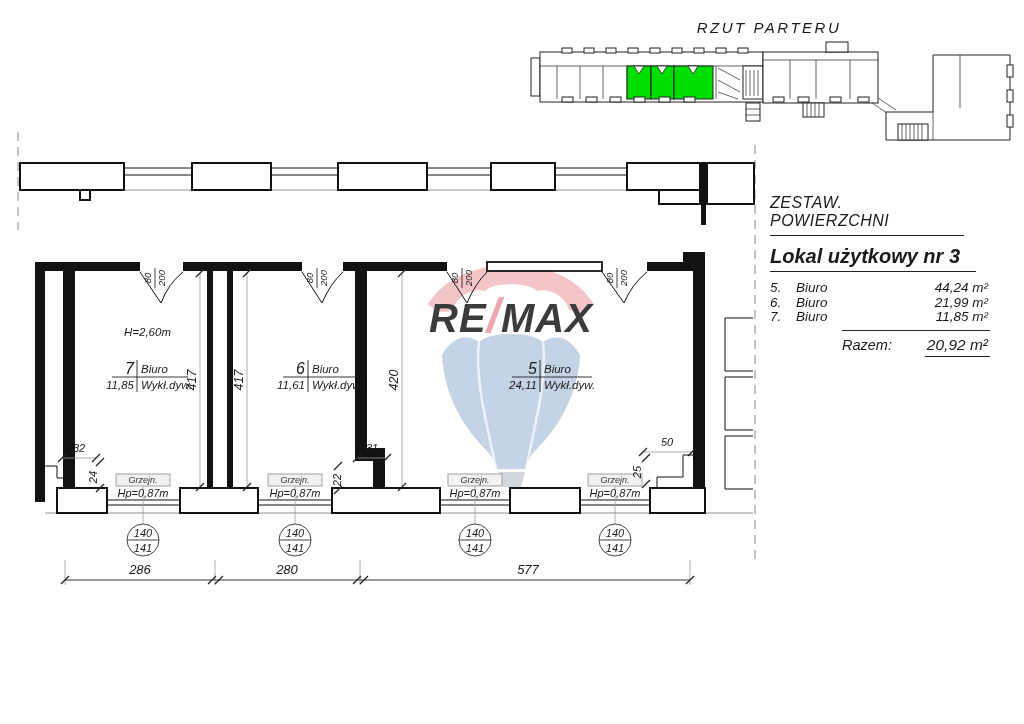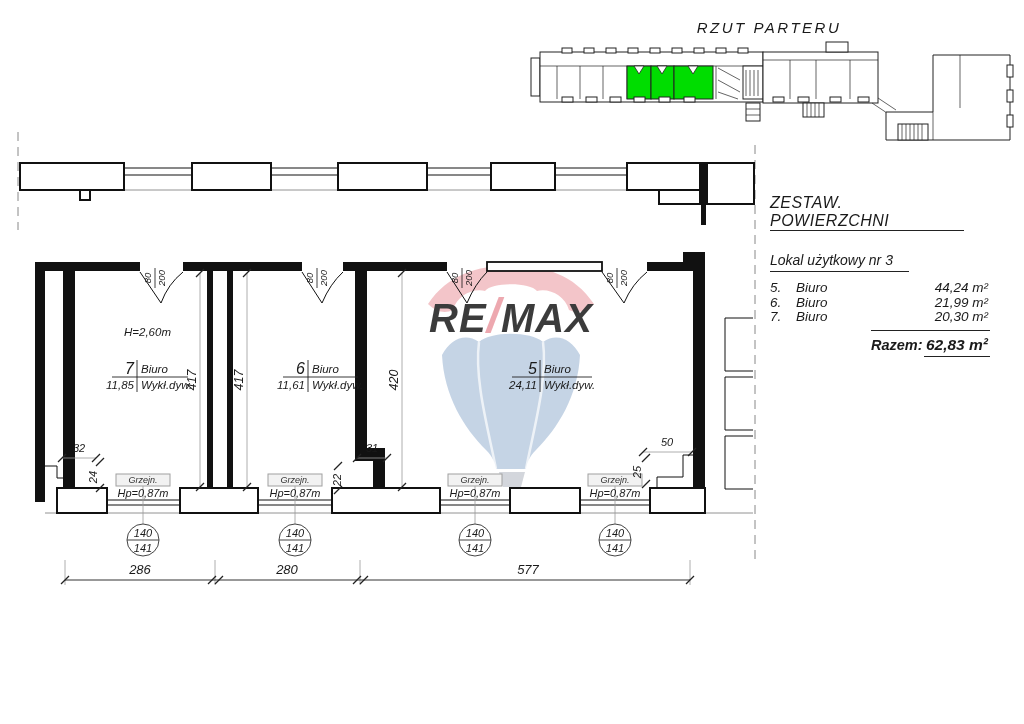--- a/index.html
+++ b/index.html
@@ -22,29 +22,29 @@
   .pier{fill:#fff;stroke:#111;stroke-width:2;}
   .thin{stroke:#111;stroke-width:1;fill:none;}
   .hair{stroke:#777;stroke-width:0.8;fill:none;}
   .dimline{stroke:#999;stroke-width:0.8;fill:none;}
   .tick{stroke:#222;stroke-width:1.3;fill:none;}
   .ov{stroke:#222;stroke-width:1;fill:#fff;}
   .ovthin{stroke:#222;stroke-width:0.7;fill:none;}
   
   .panel{position:absolute;left:770px;top:194px;width:220px;font-style:italic;}
   .panel-heading{font-size:16px;letter-spacing:.5px;border-bottom:1.2px solid #222;
-                 width:194px;}
-  .panel-subheading{font-size:14px;font-weight:400;margin-top:21px;display:inline-block;
+                 padding-bottom:5px;width:194px;}
+  .panel-subheading{font-size:20px;font-weight:700;margin-top:9px;display:inline-block;
                     border-bottom:1.2px solid #222;padding:0 16px 3px 0;}
   .panel-rows{margin-top:9px;font-size:13.5px;}
   .prow{display:flex;line-height:14.5px;}
   .prow .no{width:26px;}
   .prow .ar{margin-left:auto;padding-right:2px;}
-  .total-row{display:flex;margin-left:101px;margin-top:5px;padding-top:5px;
-             border-top:1.1px solid #222;font-size:14.5px;align-items:baseline;font-weight:bold;}
+  .total-row{display:flex;margin-left:72px;margin-top:5px;padding-top:5px;
+             border-top:1.1px solid #222;font-size:14.5px;align-items:baseline;}
   .total-row .tot{margin-left:auto;font-size:15.5px;border-bottom:1.1px solid #222;padding:0 2px 2px 2px;}
 </style>
 </head>
 <body>
 
 <div class="page">
 
 <svg width="1024" height="724" viewBox="0 0 1024 724">
 
   <g opacity="0.85">
@@ -423,22 +423,22 @@
       <span class="ar">44,24 m²</span>
     </div>
     <div class="prow">
       <span class="no">6.</span>
       <span class="nm">Biuro</span>
       <span class="ar">21,99 m²</span>
     </div>
     <div class="prow">
       <span class="no">7.</span>
       <span class="nm">Biuro</span>
-      <span class="ar">20,30 m²</span>
+      <span class="ar">11,85 m²</span>
     </div>
   </div>
   <div class="total-row">
     <span>Razem:</span>
-    <span class="tot">62,83 m²</span>
+    <span class="tot">20,92 m²</span>
   </div>
 </div>
 
 </div>
 
 </body></html>

